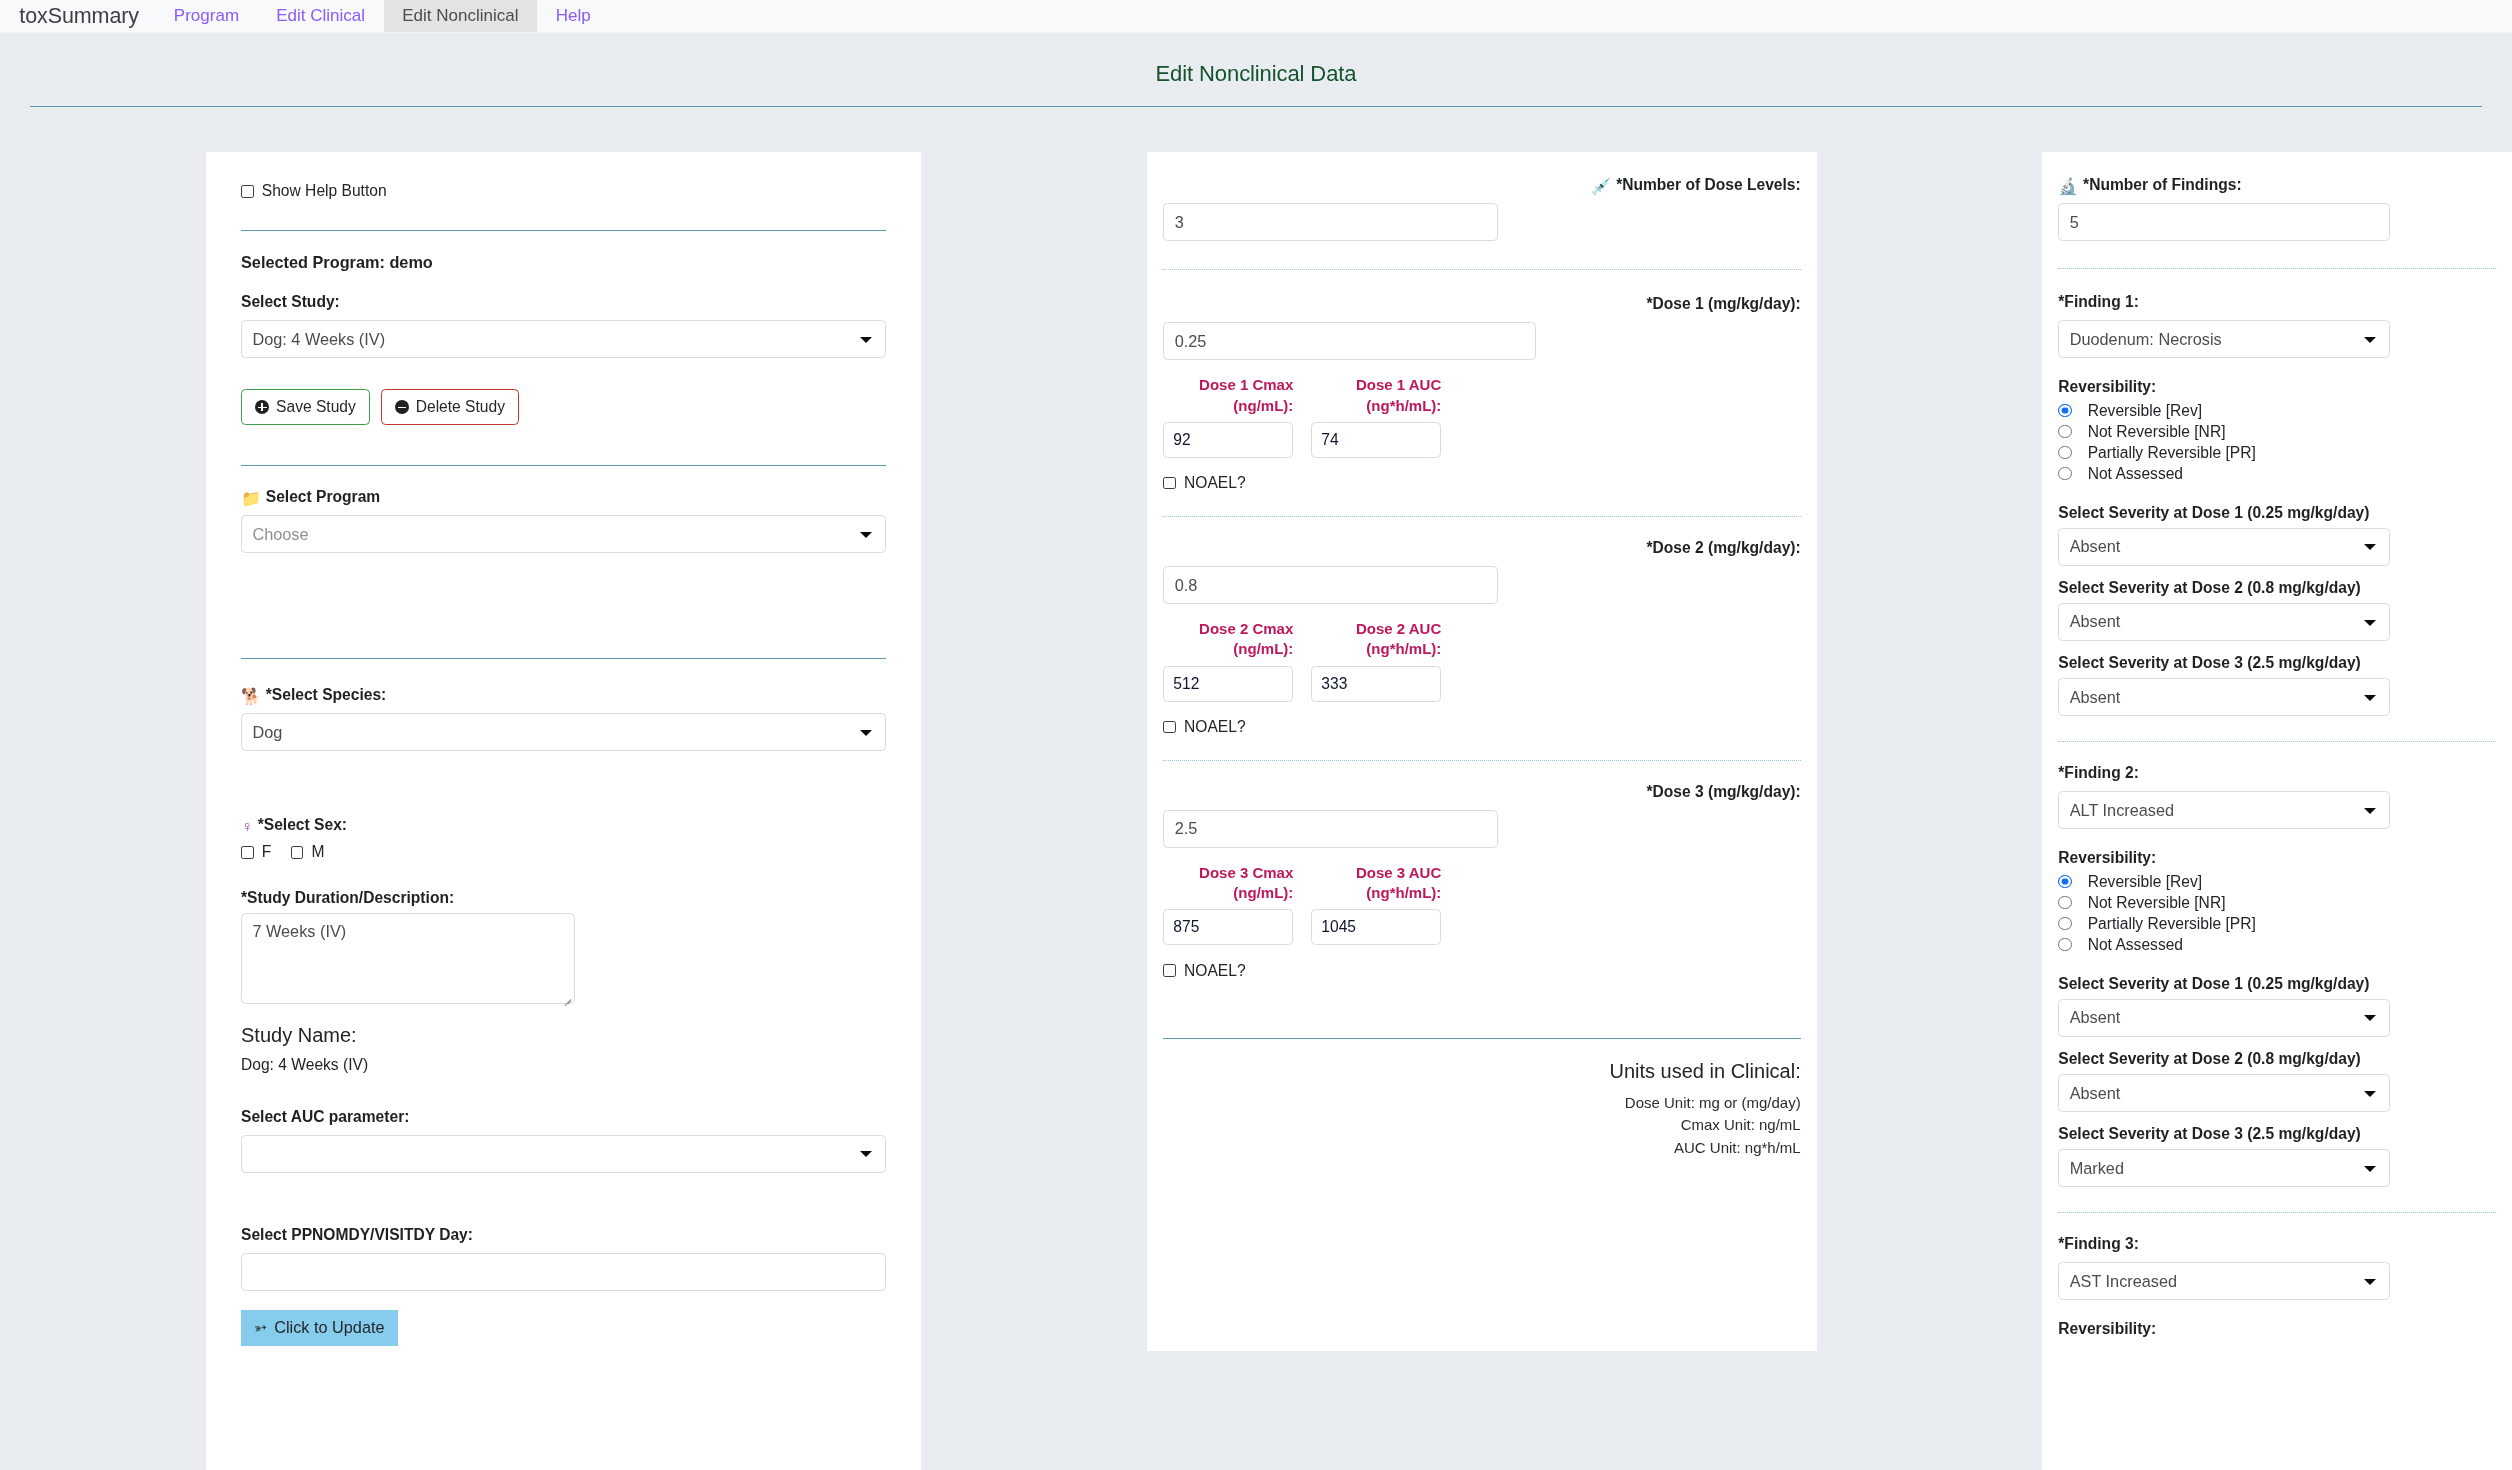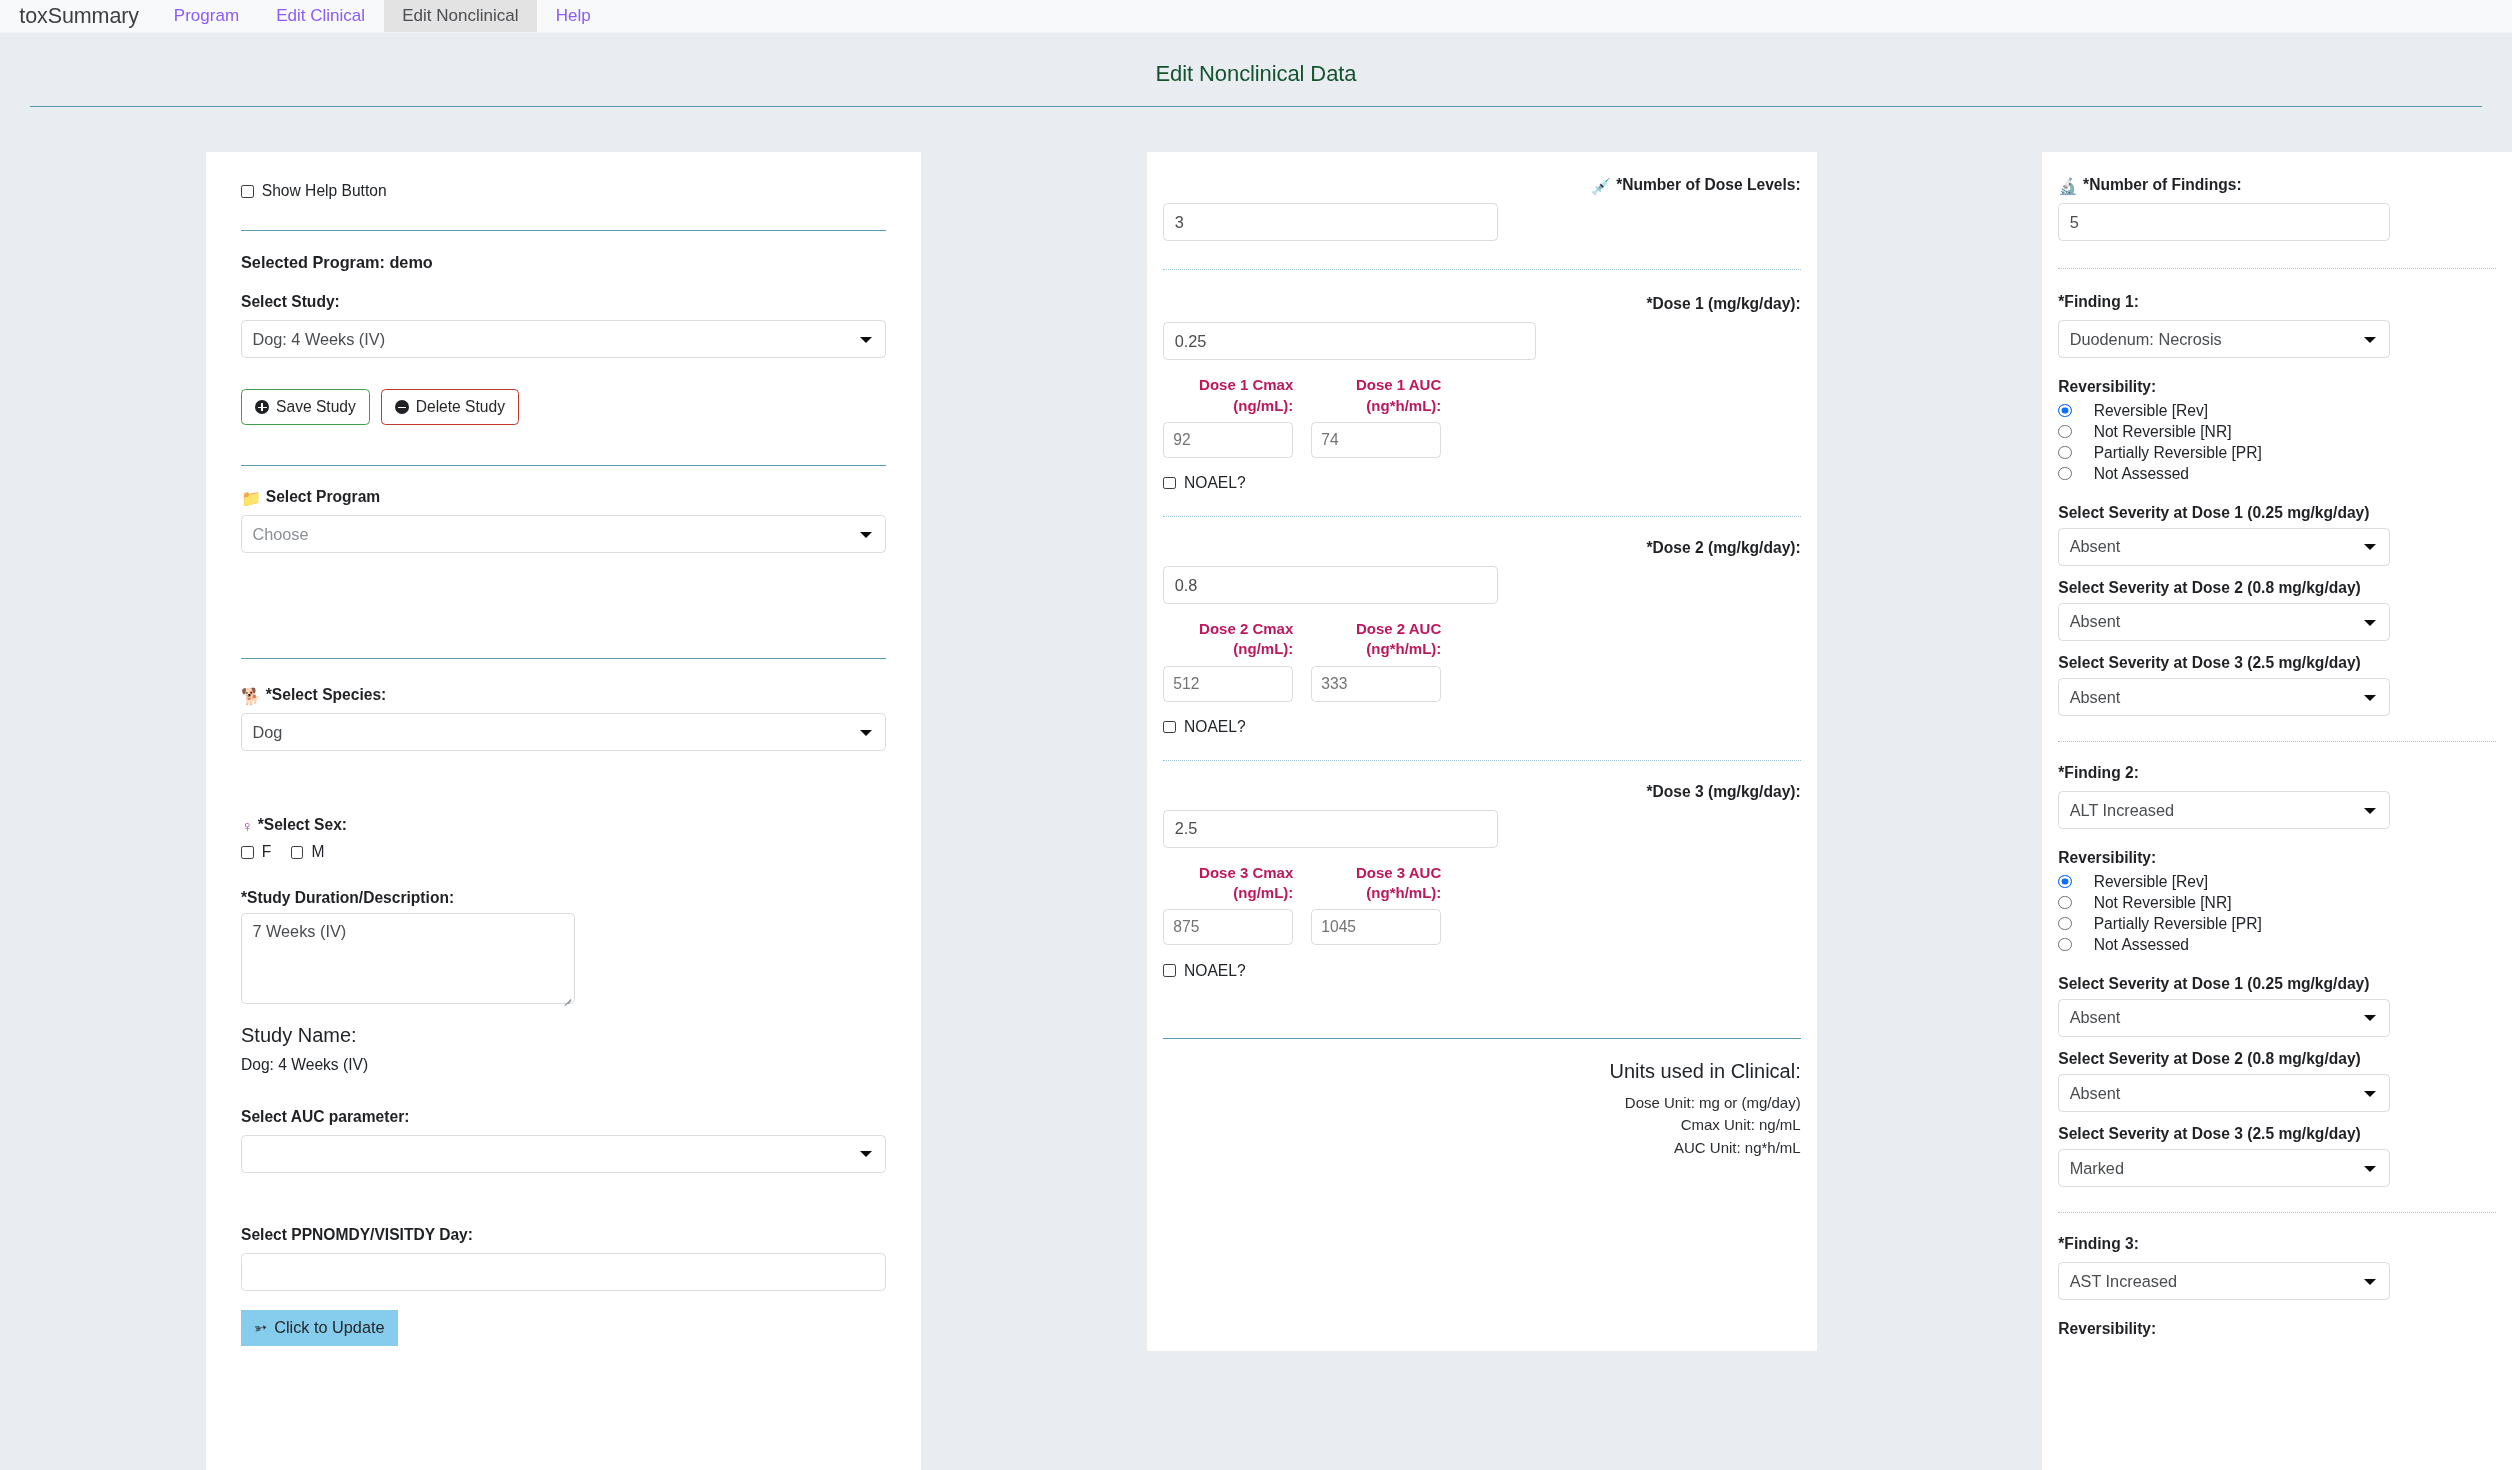--- a/index.html
+++ b/index.html
@@ -177,21 +177,21 @@
     position: relative;
   }
   .rb.checked {
     border-color: #0d6efd;
     background: #0d6efd;
     box-shadow: inset 0 0 0 2.6px #fff;
   }
   .rb-label {
     font-size: 15.6px;
     color: #212529;
-    margin-left: 22px;
+    margin-left: 16px;
   }
 
   
   .btn-row { display: flex; gap: 10.4px; }
   .btn {
     display: inline-flex;
     align-items: center;
     gap: 6.7px;
     height: 36px;
     padding: 0 13.4px;
@@ -248,21 +248,21 @@
     line-height: 1.35;
     color: #be185d;
   }
   .small-field {
     height: 36px;
     border: 0.7px solid #d8dce0;
     border-radius: 4.5px;
     display: flex; align-items: center;
     padding: 0 9px;
     font-size: 15.6px;
-    color: #737373;
+    color: #0f172a;
     background: #fff;
   }
 
   .unit-line { font-size: 15px; color: #2a2d30; line-height: 1.5; }
 
   .mb8  { margin-bottom: 6px; }
   .mb12 { margin-bottom: 9px; }
 </style>
 </head>
 <body>

